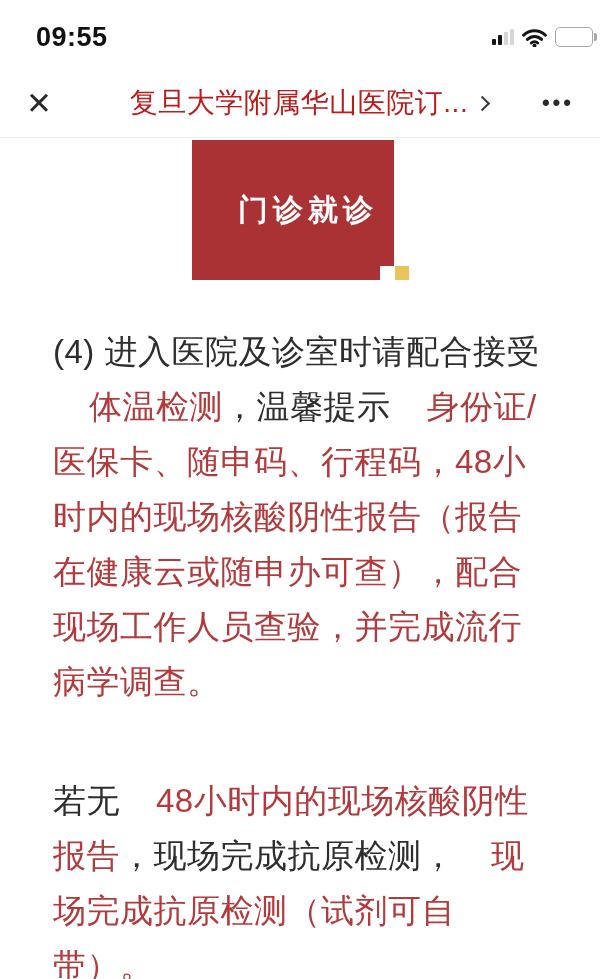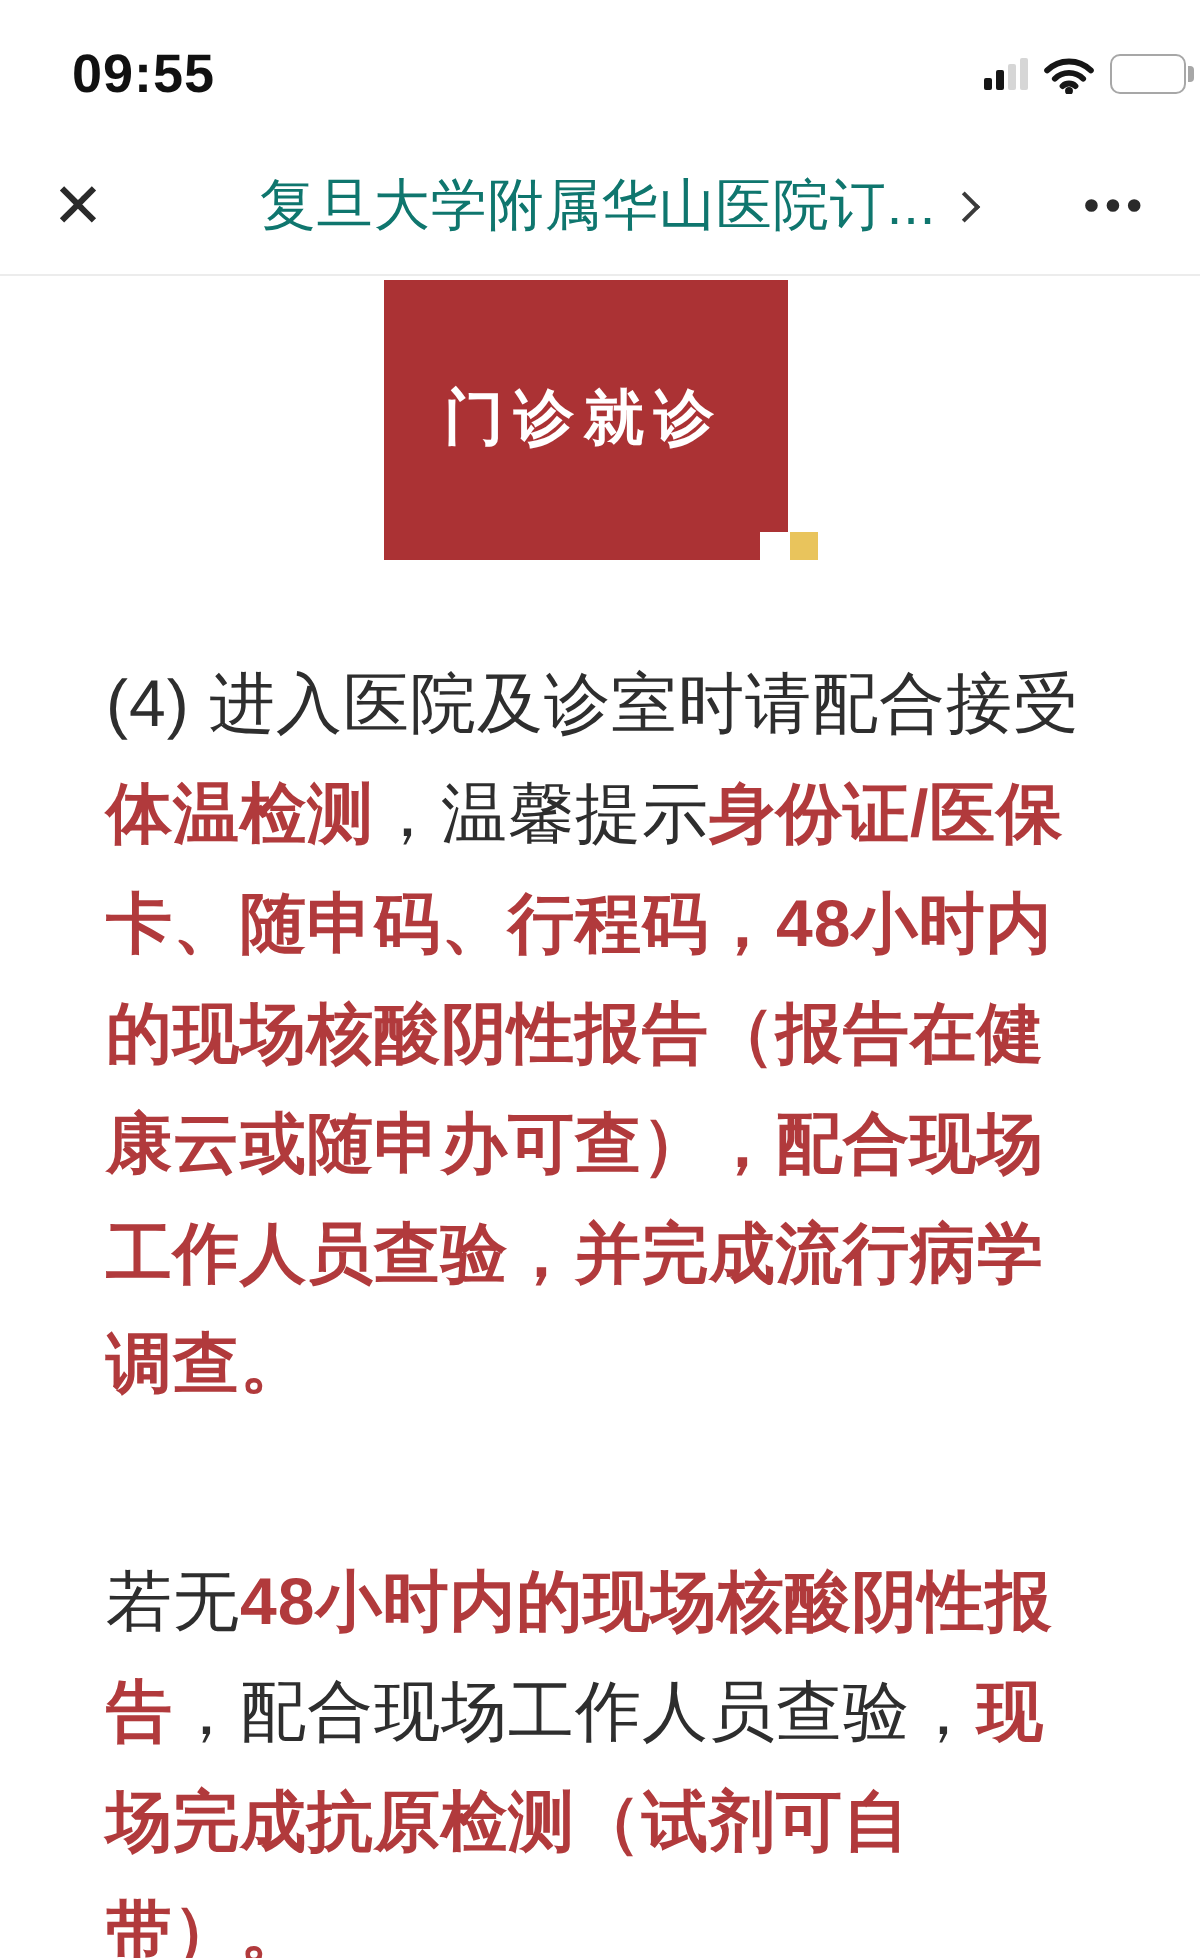--- a/index.html
+++ b/index.html
@@ -52,40 +52,40 @@
     position:absolute;left:26px;top:50%;transform:translateY(-50%);
     font-size:31px;font-weight:300;color:#2a2a2a;line-height:1;
     background:none;border:none;cursor:pointer;
     font-family:inherit;
   }
   .nav-title{
     position:absolute;left:50%;top:50%;transform:translate(-50%,-50%);
     display:flex;align-items:center;white-space:nowrap;cursor:pointer;
   }
   .nav-title-text{
-    font-size:28px;color:#0f766e;font-weight:500;letter-spacing:.5px;margin-left:18px;
+    font-size:28px;color:#b91c1c;font-weight:500;letter-spacing:.5px;margin-left:18px;
   }
   .chevron{
     width:11px;height:11px;margin-left:9px;margin-top:1px;
     border-top:2.5px solid #3a3a3a;border-right:2.5px solid #3a3a3a;
     transform:rotate(45deg);
   }
   .nav-more{
     position:absolute;right:26px;top:50%;transform:translateY(-50%);
     font-size:22px;color:#2a2a2a;letter-spacing:3px;line-height:1;
     background:none;border:none;cursor:pointer;font-weight:bold;
     font-family:inherit;
   }
   
   .banner{
     position:relative;
     margin:2px 0 0 192px;
     width:202px;height:140px;
     background:var(--banner-red);
-    display:flex;flex-direction:column;align-items:flex-start;justify-content:center;
+    display:flex;flex-direction:column;align-items:center;justify-content:center;
     row-gap:36px;
     padding-left:25px;
   }
   .banner-line{
     color:#ffffff;font-size:30px;font-weight:700;letter-spacing:5px;
     line-height:1;text-indent:5px;
   }
   .banner-notch{
     position:absolute;right:0;bottom:0;width:14px;height:14px;background:#ffffff;
   }
@@ -97,21 +97,21 @@
   .content{
     padding:44px 53px 0;
     font-size:33px;
     line-height:55px;
     color:var(--body-text);
     letter-spacing:.5px;
     text-align:left;
   }
   .content p{margin:0;}
   .content p + p{margin-top:64px;}
-  .content .em{color:var(--emphasis-red);font-weight:700;}
+  .content .em{color:var(--emphasis-red);font-weight:400;margin-left:36px;}
 </style>
 </head>
 <body>
 
 <header class="status-bar">
   <span class="status-time">09:55</span>
   <span class="status-icons">
     <span class="cell-bars">
         <i></i>
         <i></i>
@@ -138,14 +138,14 @@
 </nav>
 
 <section class="banner">
   <span class="banner-line">门诊就诊</span>
   <span class="banner-notch"></span>
   <span class="banner-accent"></span>
 </section>
 
 <main class="content" id="notice-body">
     <p><span>(4) 进入医院及诊室时请配合接受</span><span class="em">体温检测</span><span>，温馨提示</span><span class="em">身份证/医保卡、随申码、行程码，48小时内的现场核酸阴性报告（报告在健康云或随申办可查），配合现场工作人员查验，并完成流行病学调查。</span></p>
-    <p><span>若无</span><span class="em">48小时内的现场核酸阴性报告</span><span>，配合现场工作人员查验，</span><span class="em">现场完成抗原检测（试剂可自带）。</span></p>
+    <p><span>若无</span><span class="em">48小时内的现场核酸阴性报告</span><span>，现场完成抗原检测，</span><span class="em">现场完成抗原检测（试剂可自带）。</span></p>
   </main>
 
 </body></html>

